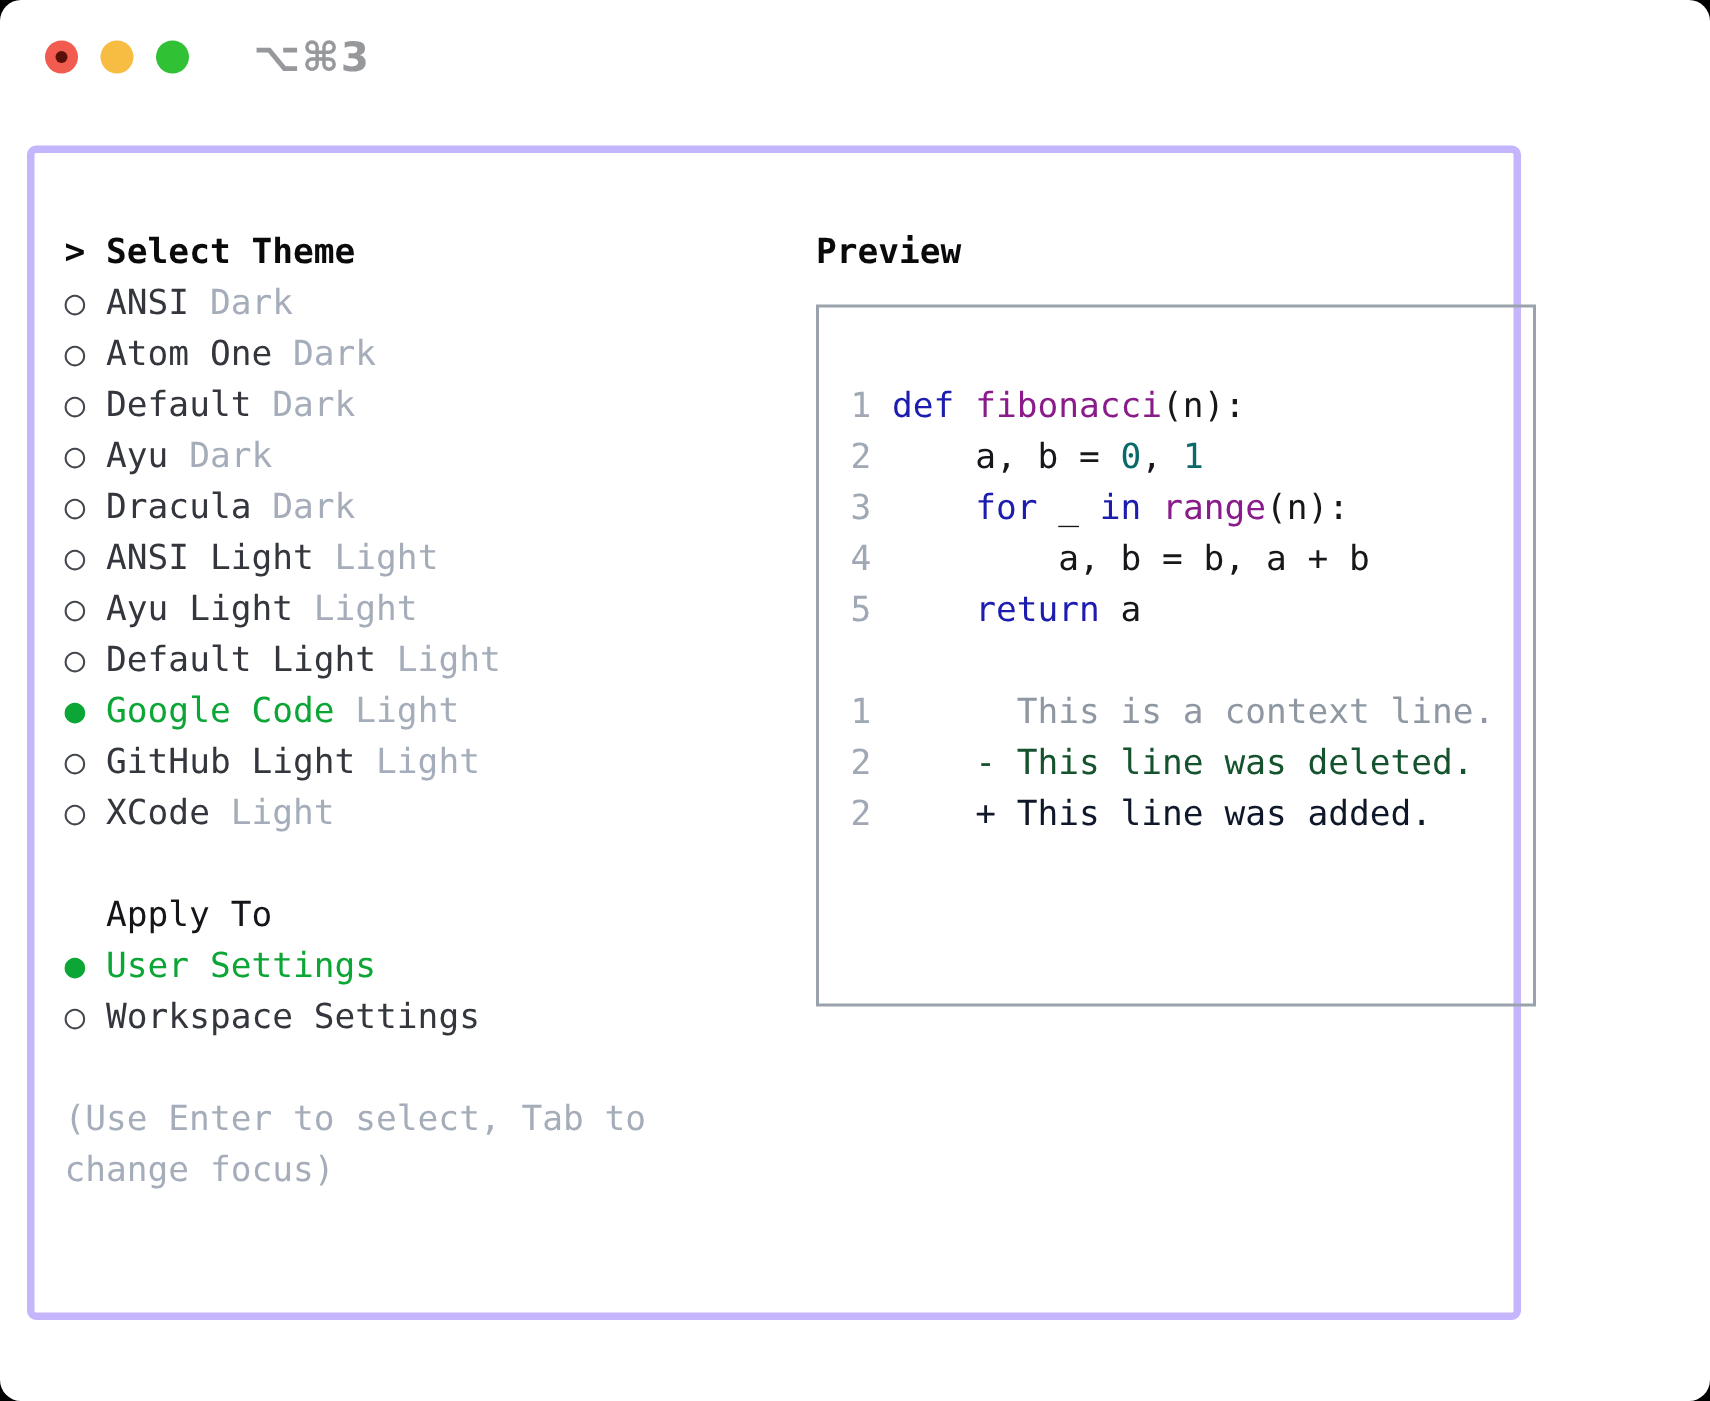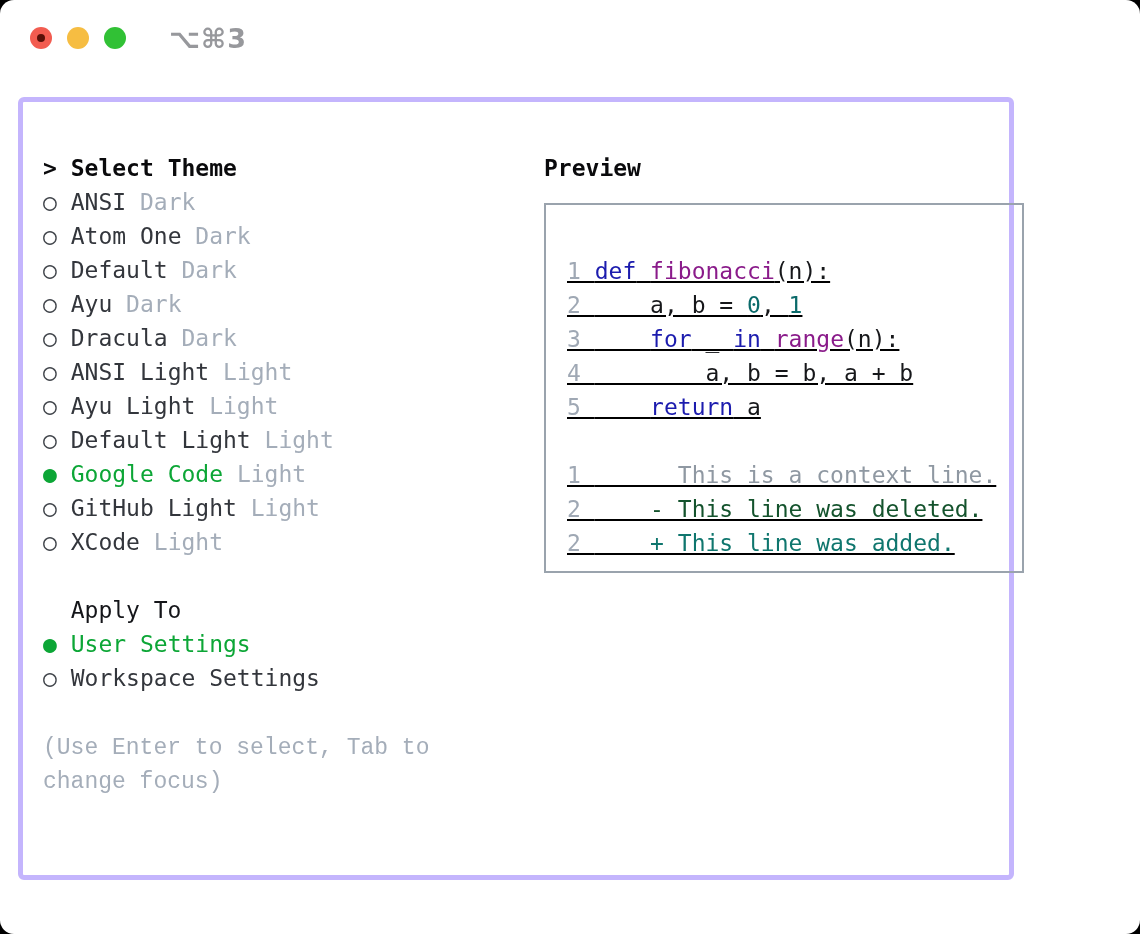--- a/index.html
+++ b/index.html
@@ -35,40 +35,39 @@
   .row { height:34px; line-height:34px; font-size:23px; white-space:pre; color:#33363c; }
   .spacer { height:34px; }
   .hdr { font-weight:bold; color:#0a0a0c; }
   .cursor { font-weight:bold; color:#0a0a0c; }
   .marker { color:#44484e; }
   .marker.sel { color:#0ca636; }
   .label {}
   .label.sel { color:#0ca636; }
   .variant { color:#a4adb9; }
   .apply-title { padding-left:2ch; color:#141519; }
-  .help { color:#a4adb9;font-family:Liberation Mono, monospace; }
+  .help { color:#a4adb9; }
   
   .preview-box {
     margin-top:18px;
-    width:480px; height:370px;
+    width:480px; height:468px;
     border:2px solid #9aa3ad;
     box-sizing:border-box;
     padding:49px 16px 0 21px;
     overflow:hidden;
-    text-decoration:underline;
   }
   .code-line { height:34px; line-height:34px; font-size:23px; white-space:pre; }
   .lnum { color:#9fa8b4; }
   .tok-plain    { color:#16171a; }
   .tok-keyword  { color:#1c1cae; }
   .tok-function { color:#8a1b8a; }
   .tok-number   { color:#0a6a6a; }
   .diff-context { color:#8f98a2; }
   .diff-deleted { color:#14532d; }
-  .diff-added   { color:#0f766e; }
+  .diff-added   { color:#0f172a; }
 </style>
 </head>
 <body>
 
 <div class="window">
 
   <div class="titlebar">
     <span class="tl close">
         <span class="tl-dot"></span>
       </span>

